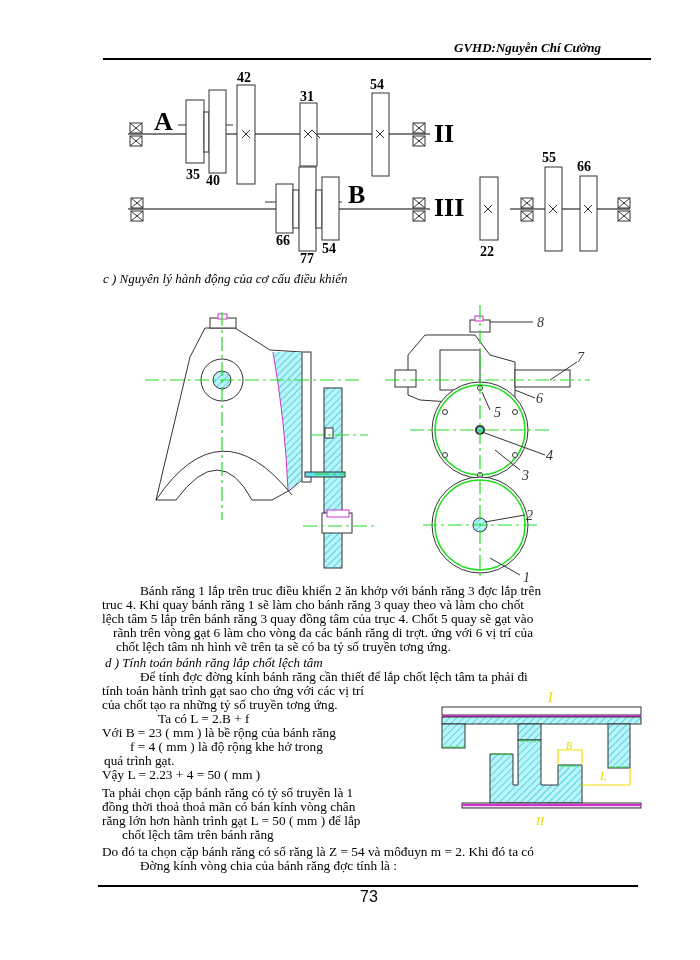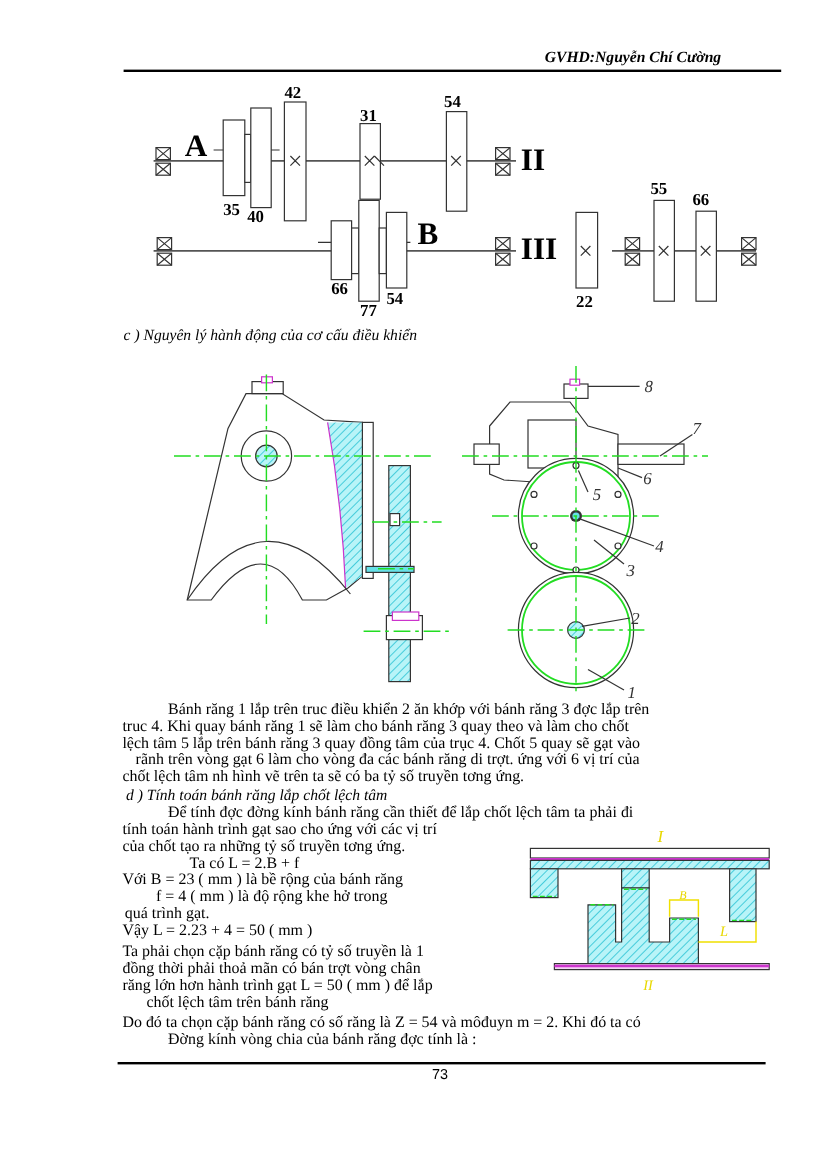--- a/index.html
+++ b/index.html
@@ -1,21 +1,21 @@
 <!DOCTYPE html>
 <html><head>
   <meta charset="utf-8">
   <style>
     html, body { margin:0; padding:0; background:#ffffff; }
     body { width:700px; height:960px; position:relative; overflow:hidden; font-family:"Liberation Serif", serif; color:#000; }
     .abs { position:absolute; }
     .header-text { left:454px; top:40px; font-style:italic; font-weight:bold; font-size:13px; }
     .header-rule { left:103px; top:58px; width:548px; height:2px; background:#000; }
     .footer-rule { left:98px; top:885px; width:540px; height:2px; background:#000; }
-    .page-num { left:360px; top:888px; font-size:12px; font-family:"Liberation Sans", sans-serif; }
+    .page-num { left:360px; top:888px; font-size:16px; font-family:"Liberation Sans", sans-serif; }
     .caption { font-style:italic; font-size:13px; white-space:nowrap; }
     .para { font-size:13.3px; line-height:14.2px; white-space:nowrap; }
     svg text { font-family:"Liberation Serif", serif; }
   </style>
 </head>
 <body>
 
 <div class="abs header-text">GVHD:Nguyễn Chí Cường</div>
 <div class="abs header-rule"></div>
 
@@ -180,34 +180,34 @@
     <text x="382" y="180">3</text>
     <text x="386" y="220">2</text>
     <text x="383" y="282">1</text>
   </g>
 </svg>
 
 <div class="abs para" style="left:140px;top:584px;">Bánh răng 1 lắp trên truc điều khiển 2 ăn khớp với bánh răng 3 đợc   lắp trên</div>
 <div class="abs para" style="left:102px;top:598px;">truc 4. Khi quay bánh răng 1 sẽ làm cho bánh răng 3 quay theo và làm cho chốt</div>
 <div class="abs para" style="left:102px;top:612px;">lệch tâm 5 lắp trên bánh răng 3 quay đồng   tâm của trục 4. Chốt 5 quay sẽ gạt vào</div>
 <div class="abs para" style="left:102px;top:626px;margin-left:11px;">rãnh trên vòng gạt 6 làm cho vòng đa   các bánh răng di trợt.   ứng với 6 vị trí của</div>
-<div class="abs para" style="left:102px;top:640px;">chốt lệch tâm nh   hình vẽ trên ta sẽ có ba tỷ số truyền tơng   ứng.</div>
+<div class="abs para" style="left:116px;top:640px;">chốt lệch tâm nh   hình vẽ trên ta sẽ có ba tỷ số truyền tơng   ứng.</div>
 
 <div class="abs caption" style="left:105px;top:655px;">d ) Tính toán bánh răng lắp chốt lệch tâm</div>
 
 <div class="abs para" style="left:140px;top:670px;">Để tính đợc   đờng   kính bánh răng cần thiết để lắp chốt lệch tâm ta phải đi</div>
 <div class="abs para" style="left:102px;top:684px;">tính toán hành trình gạt sao cho ứng với các vị trí</div>
 <div class="abs para" style="left:102px;top:698px;">của chốt tạo ra những tỷ số truyền tơng   ứng.</div>
 <div class="abs para" style="left:140px;top:712px;margin-left:18px;">Ta có L = 2.B + f</div>
 <div class="abs para" style="left:102px;top:726px;">Với B = 23 ( mm ) là bề rộng của bánh răng</div>
 <div class="abs para" style="left:130px;top:740px;">f = 4 ( mm ) là độ rộng khe hở trong</div>
 <div class="abs para" style="left:104px;top:754px;">quá trình gạt.</div>
 <div class="abs para" style="left:102px;top:768px;">Vậy L = 2.23 + 4 = 50 ( mm )</div>
 <div class="abs para" style="left:102px;top:786px;">Ta phải chọn cặp bánh răng có tỷ số truyền là 1</div>
-<div class="abs para" style="left:102px;top:800px;">đồng thời phải thoả mãn có bán trợt vòng chân</div>
+<div class="abs para" style="left:102px;top:800px;">đồng thời thoả thoả mãn có bán kính vòng chân</div>
 <div class="abs para" style="left:102px;top:814px;">răng lớn hơn hành trình gạt L = 50 ( mm ) để lắp</div>
 <div class="abs para" style="left:102px;top:828px;margin-left:20px;">chốt lệch tâm trên bánh răng</div>
 <div class="abs para" style="left:102px;top:845px;">Do đó ta chọn cặp bánh răng có số răng là Z = 54 và môđuyn m = 2. Khi đó ta có</div>
 <div class="abs para" style="left:140px;top:859px;">Đờng   kính vòng chia của bánh răng đợc   tính là :</div>
 
 <svg class="abs" style="left:420px;top:690px;" width="230" height="150">
   <defs>
     <pattern id="hatch2" width="5" height="5" patternUnits="userSpaceOnUse" patternTransform="rotate(45)">
       <rect width="5" height="5" fill="#b8f4f8"></rect>
         <line x1="0" y1="0" x2="0" y2="5" stroke="#39c8d8" stroke-width="1.5"></line>

